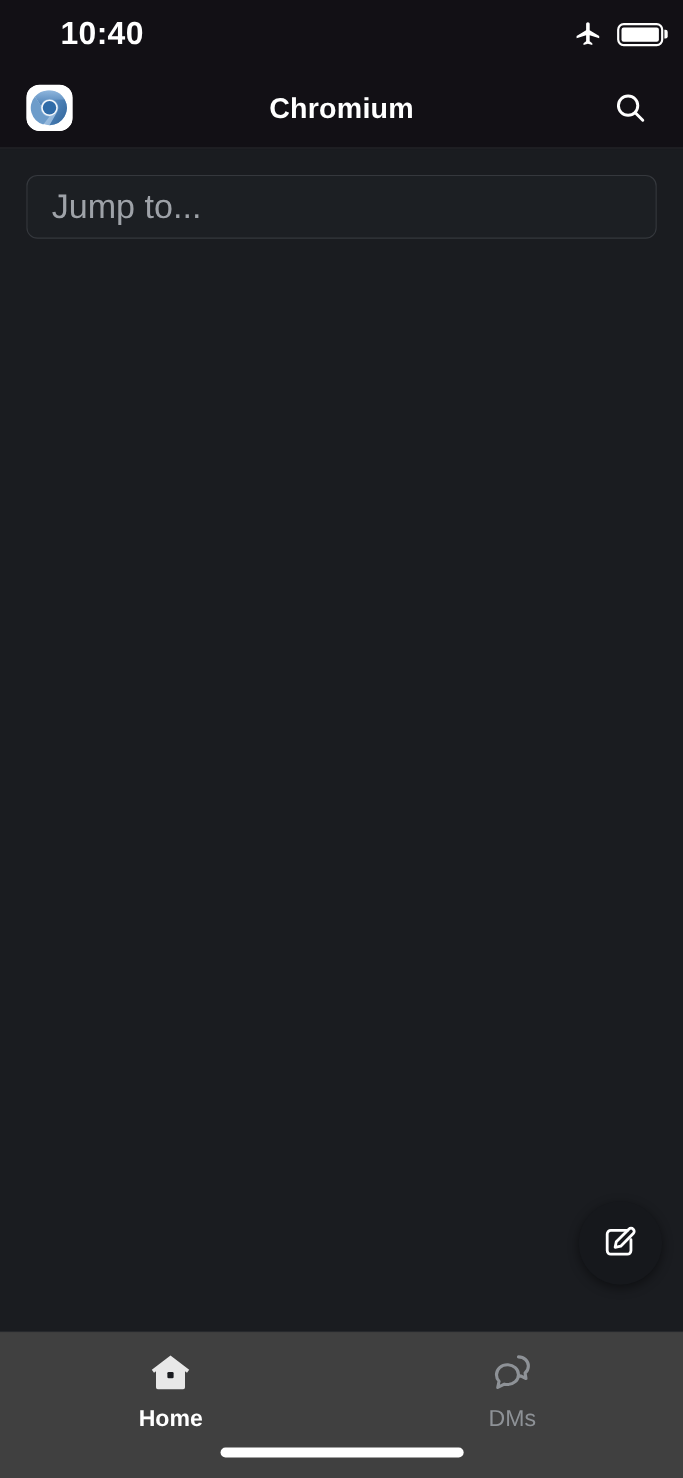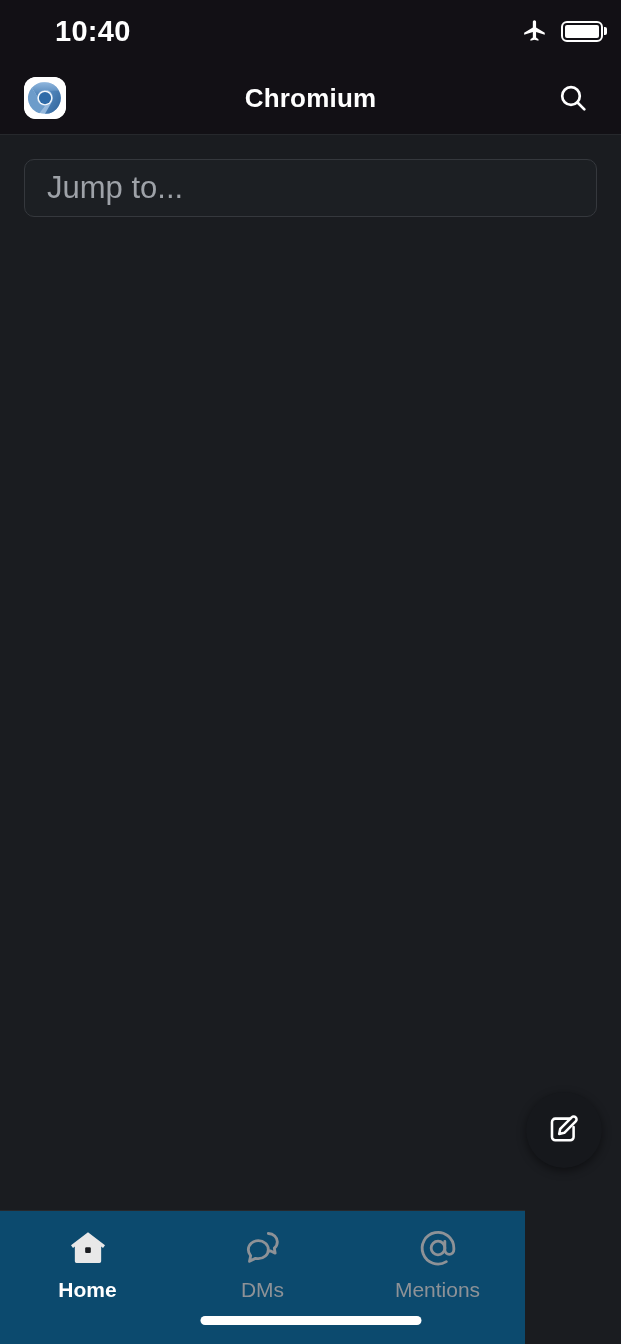--- a/index.html
+++ b/index.html
@@ -124,22 +124,22 @@
     border-radius:50%;
     background:#16181c;
     display:flex; align-items:center; justify-content:center;
     box-shadow:0 3px 10px rgba(0,0,0,0.45);
   }
   .fab svg { width:36px; height:36px; display:block; }
 
   
   .bottom-nav {
     position:absolute; bottom:0; left:0;
-    width:525px; height:134px;
-    background:#0c4a6e;
+    width:621px; height:134px;
+    background:#404040;
     border-top:1px solid #26282c;
     display:flex;
     padding-top:16px;
   }
   .nav-item {
     flex:1;
     display:flex; flex-direction:column;
     align-items:center; gap:9px;
   }
   .nav-icon { height:42px; display:flex; align-items:center; justify-content:center; }
@@ -243,27 +243,18 @@
     <div class="nav-item inactive">
       <span class="nav-icon">
         <svg width="40" height="40" viewBox="0 0 24 24" fill="none" stroke="#8e9297" stroke-width="1.7" stroke-linecap="round" stroke-linejoin="round">
           <path d="M15.2 3.3c3 0 5.4 2.2 5.4 5 0 1.5-.7 2.9-1.8 3.8l.5 3-2.9-1.4c-.4.1-.8.1-1.2.1"></path>
           <path d="M9.2 7.6c3.3 0 6 2.4 6 5.4 0 3-2.7 5.4-6 5.4-.6 0-1.2-.1-1.7-.2l-3.6 1.8.7-3.4a5.1 5.1 0 0 1-1.4-3.6c0-3 2.7-5.4 6-5.4z"></path>
         </svg>
       </span>
       <span class="nav-label">DMs</span>
     </div>
 
-    <div class="nav-item inactive">
-      <span class="nav-icon">
-        <svg width="40" height="40" viewBox="0 0 24 24" fill="none" stroke="#8e9297" stroke-width="1.7" stroke-linecap="round">
-          <circle cx="12" cy="12" r="4.1"></circle>
-          <path d="M16.1 8v5.1a2.7 2.7 0 0 0 5.4 0V12A9.5 9.5 0 1 0 17 20.2"></path>
-        </svg>
-      </span>
-      <span class="nav-label">Mentions</span>
-    </div>
 
   </div>
 
   <div class="home-indicator"></div>
 
 </div>
 
 </body></html>

